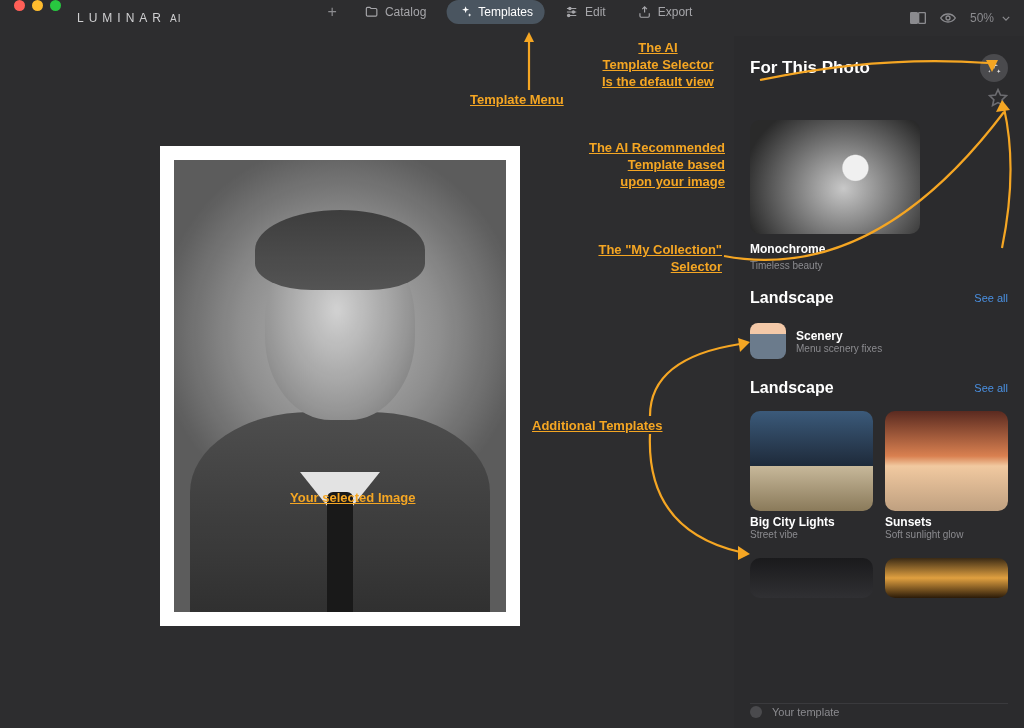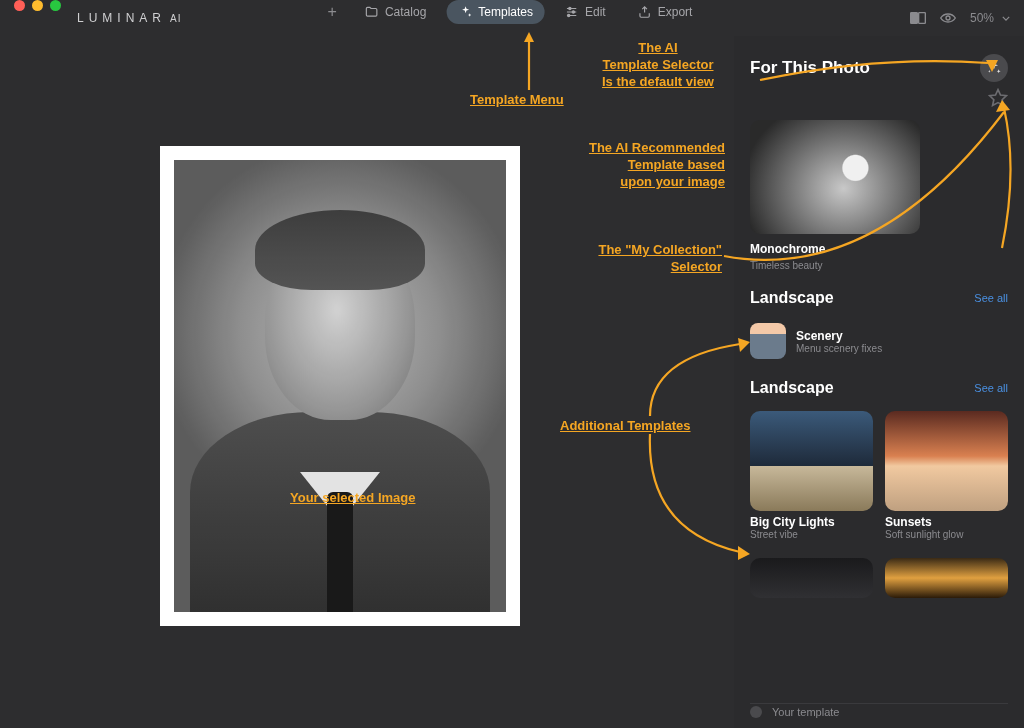--- a/index.html
+++ b/index.html
@@ -270,21 +270,21 @@
   <div class="ann" style="left:572px;top:242px;white-space:pre-line;text-align:right;width:150px;">The "My Collection"
 Selector</div>
   <svg class="arrow" style="left:724px;top:232px;" width="300" height="60">
     <path d="M0 24 Q150 52 280 -120" transform="translate(0,0)"></path>
   </svg>
   <svg class="arrow" style="left:990px;top:100px;" width="30" height="150">
     <path d="M12 148 Q28 70 14 8"></path>
       <polygon points="12,0 6,12 20,10"></polygon>
   </svg>
 
-  <div class="ann" style="left:560px;top:418px;">Additional Templates</div>
+  <div class="ann" style="left:532px;top:418px;">Additional Templates</div>
   <svg class="arrow" style="left:640px;top:338px;" width="120" height="80">
     <path d="M10 78 Q10 20 100 6"></path>
       <polygon points="110,4 98,0 100,14"></polygon>
   </svg>
   <svg class="arrow" style="left:640px;top:430px;" width="120" height="130">
     <path d="M10 4 Q6 100 100 122"></path>
       <polygon points="110,124 98,116 98,130"></polygon>
   </svg>
 
   <div class="ann" style="left:290px;top:490px;">Your selected Image</div>

